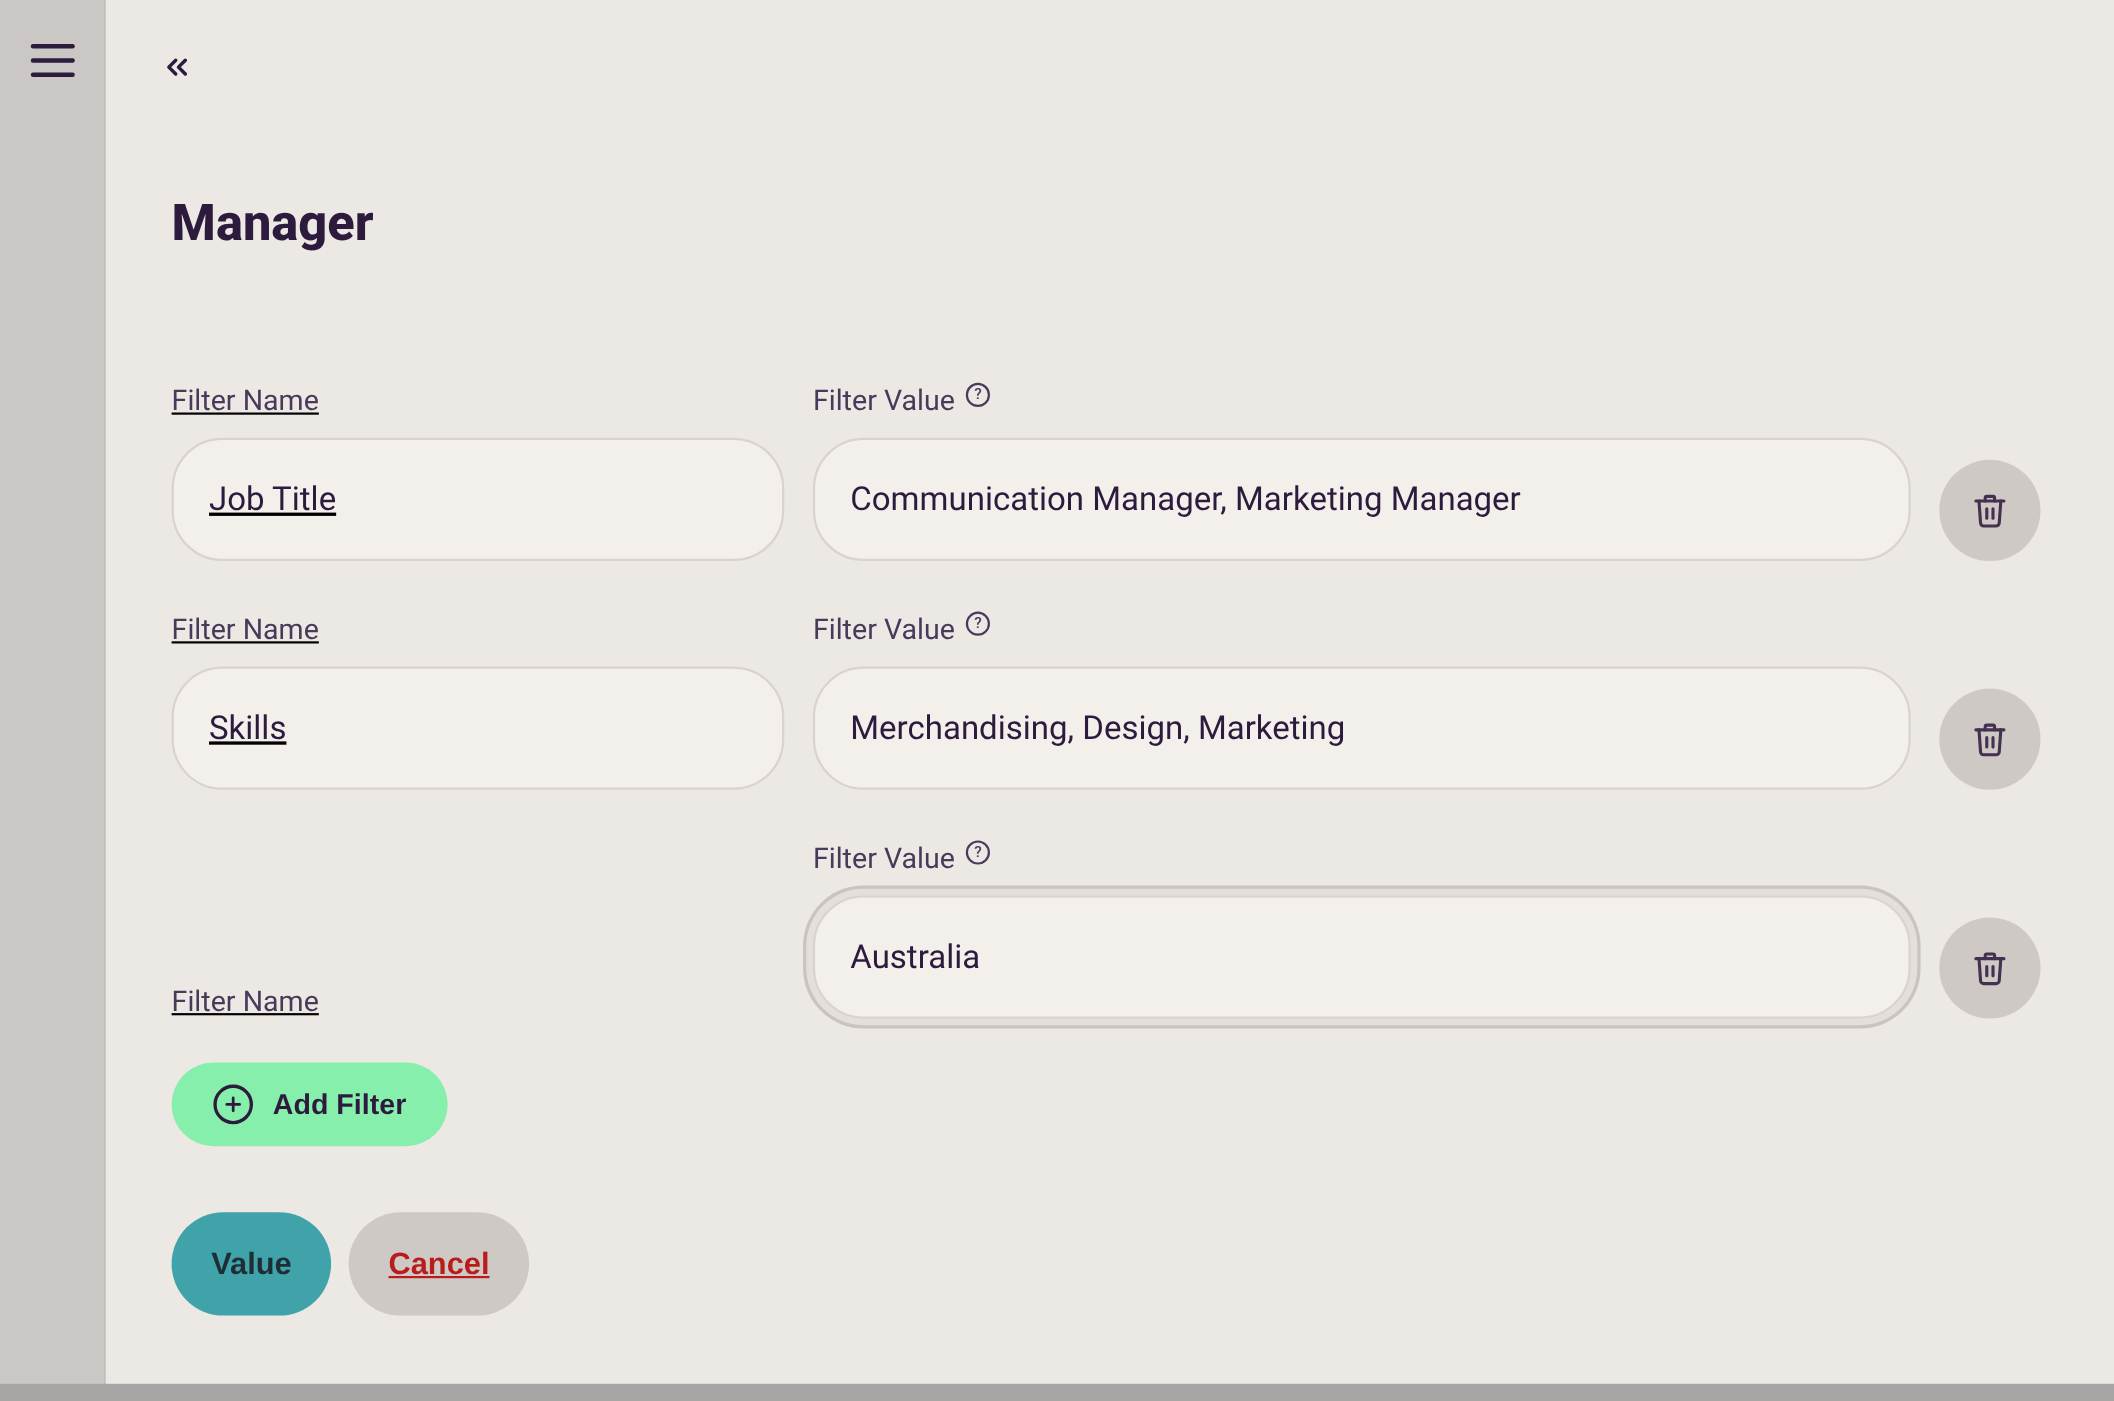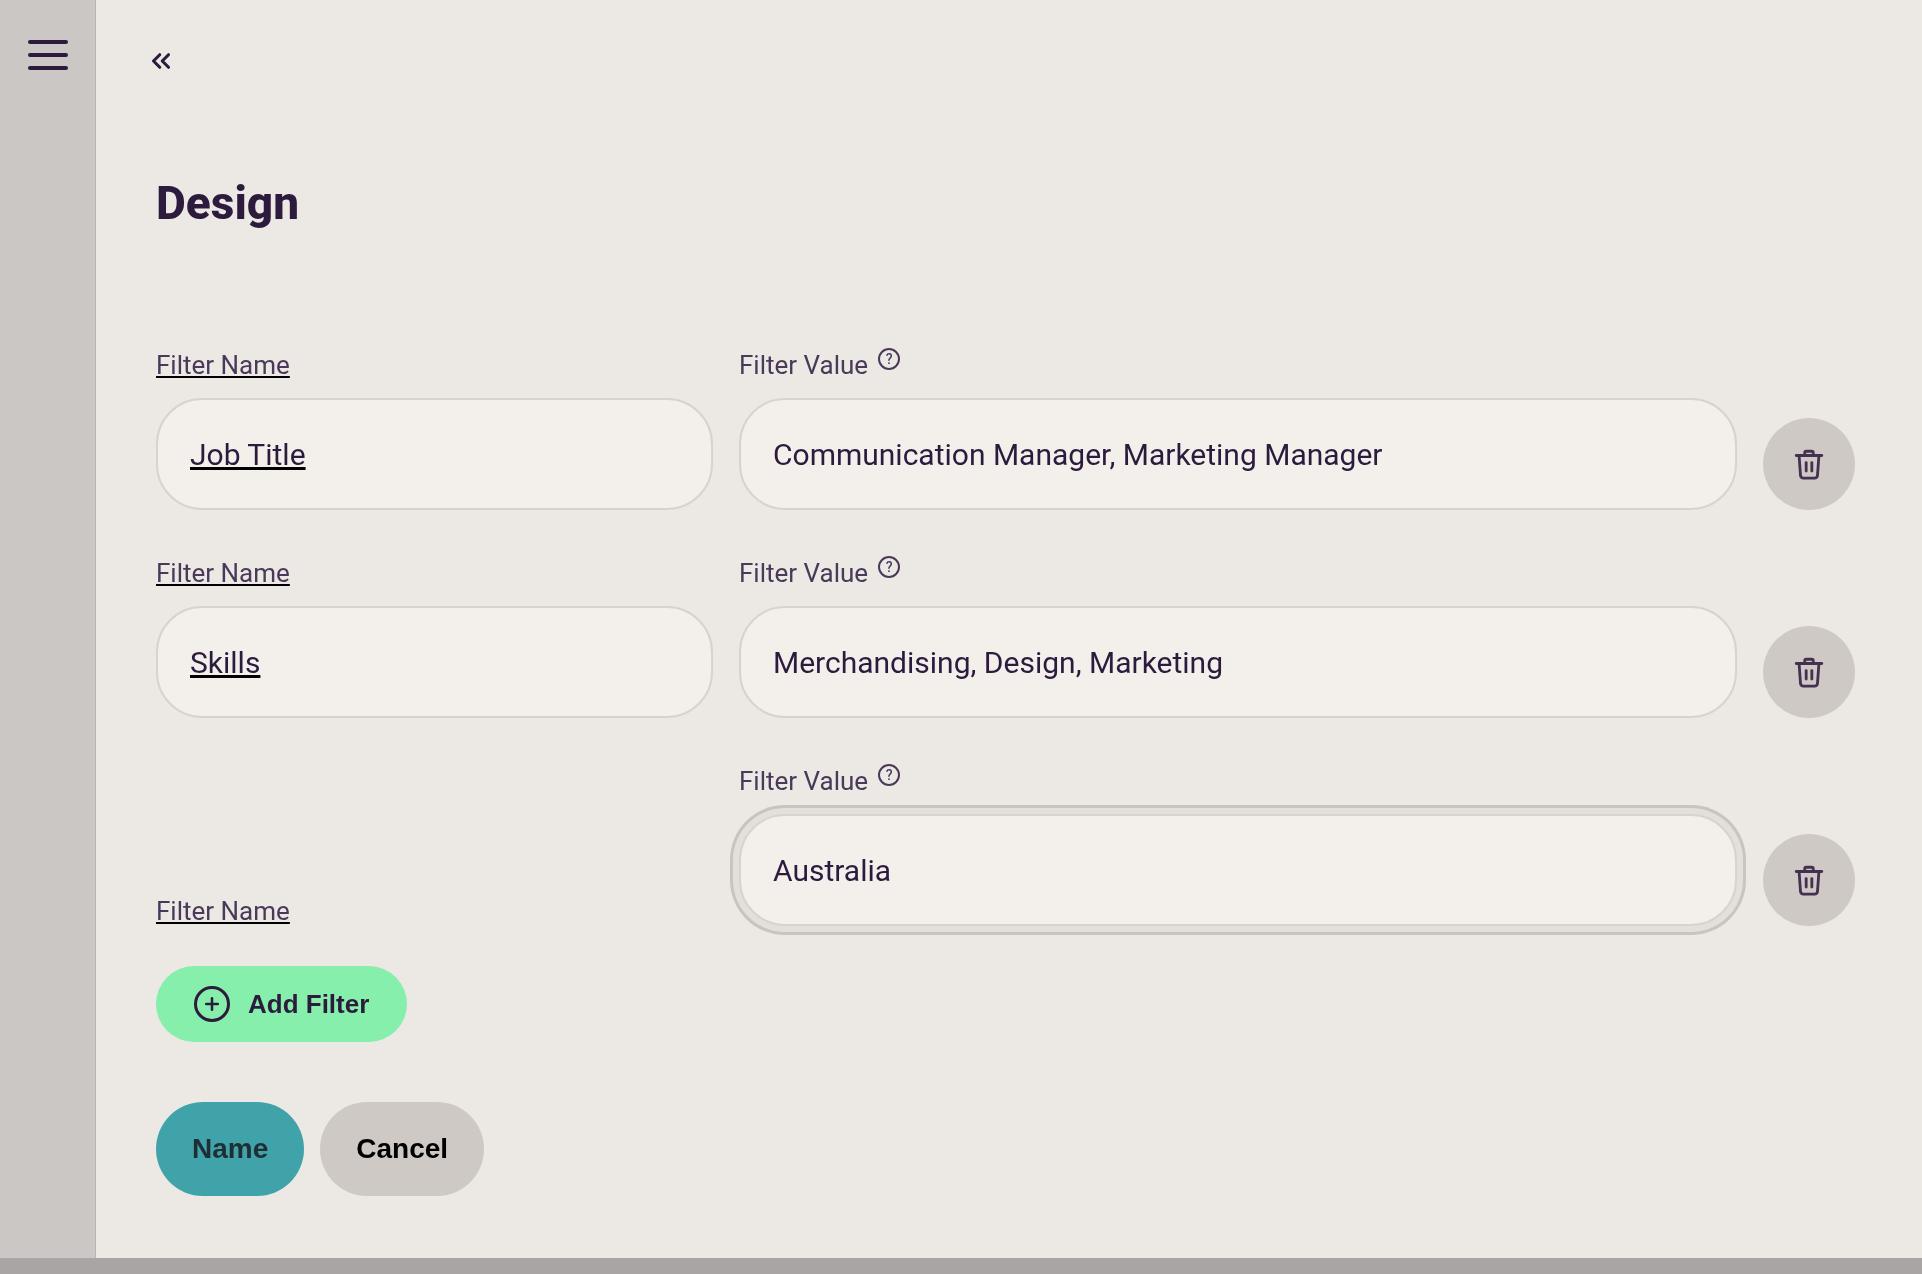--- a/index.html
+++ b/index.html
@@ -174,21 +174,22 @@
       font-size: 28px;
       font-weight: 700;
       cursor: pointer;
     }
     .btn.primary {
       background: #3fa3a9;
       color: #1f2e34;
     }
     .btn.secondary {
       background: #cfc9c6;
-      color: #000000;
+      color: #b91c1c;
+      text-decoration: underline;
     }
     .gray-strip-bottom {
       position: absolute;
       left: 0;
       top: 1258px;
       width: 100%;
       height: 1000px;
       background: #a8a5a4;
     }
   </style>
@@ -205,21 +206,21 @@
 </div>
 
 <div class="panel">
   <div class="back-chevron">
     <svg viewBox="0 0 24 24" width="30" height="30" fill="none" stroke="currentColor" stroke-width="2.5" stroke-linecap="round" stroke-linejoin="round">
       <polyline points="11 17 6 12 11 7"></polyline>
       <polyline points="18 17 13 12 18 7"></polyline>
     </svg>
   </div>
 
-  <h1 class="title">Design</h1>
+  <h1 class="title">Manager</h1>
 
   <div class="filters">
 
     <div class="filter-row">
       <div class="field-group name">
         <label class="label">Filter Name</label>
         <input class="input" value="Job Title" style="">
       </div>
       <div class="field-group value">
         <label class="label">
@@ -289,18 +290,18 @@
     <span class="plus-circle">
       <svg viewBox="0 0 24 24" width="20" height="20" fill="none" stroke="#2d1b3e" stroke-width="3" stroke-linecap="round">
         <line x1="12" y1="5" x2="12" y2="19"></line>
         <line x1="5" y1="12" x2="19" y2="12"></line>
       </svg>
     </span>
     <span>Add Filter</span>
   </button>
 
   <div class="actions">
-    <button class="btn primary">Name</button>
+    <button class="btn primary">Value</button>
     <button class="btn secondary">Cancel</button>
   </div>
 </div>
 
 <div class="gray-strip-bottom"></div>
 
 </body></html>

